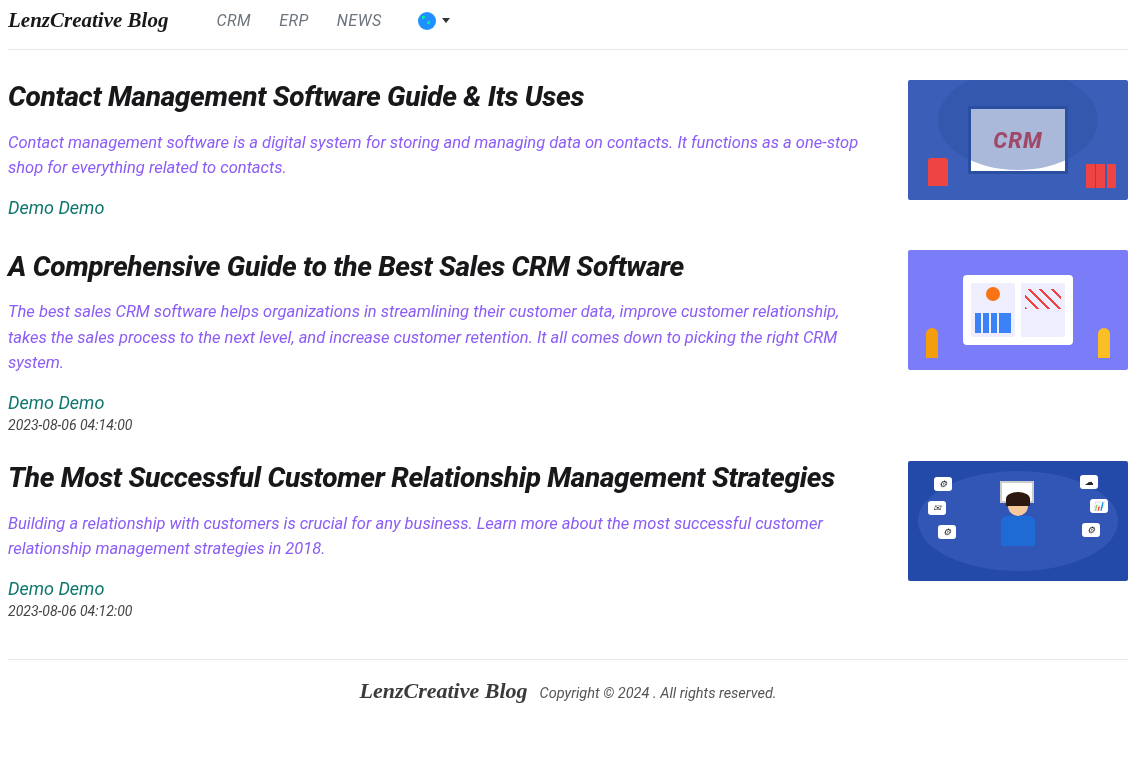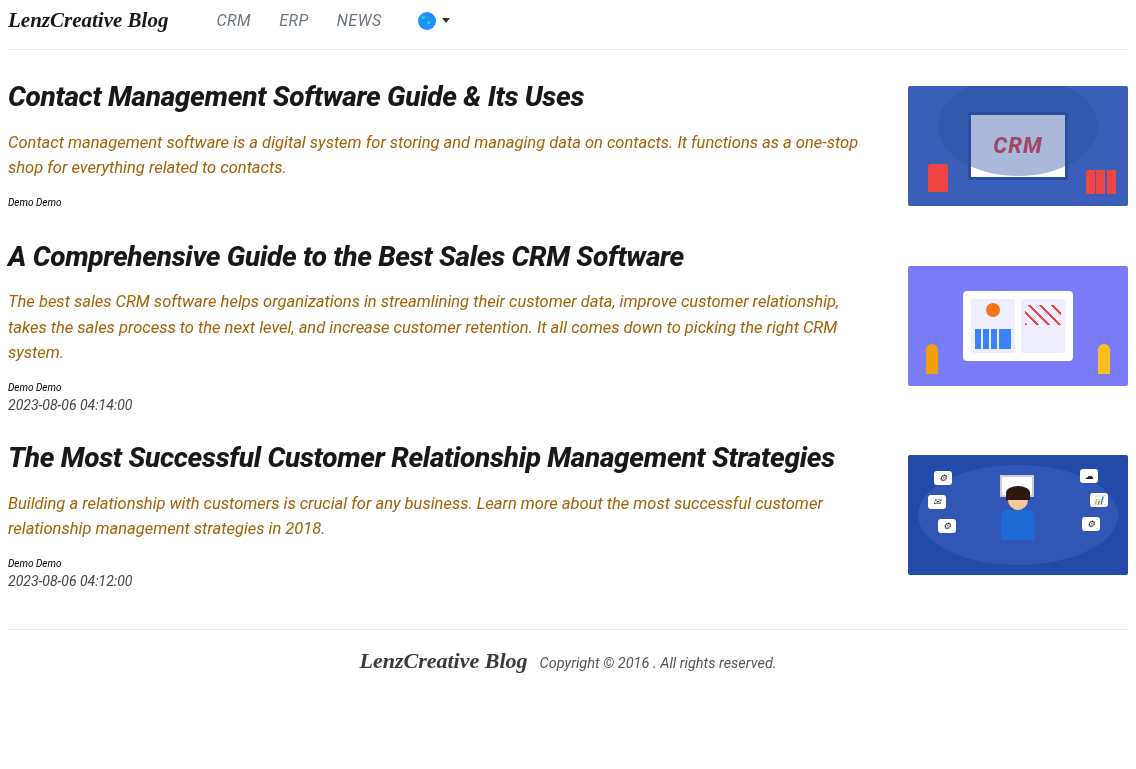--- a/index.html
+++ b/index.html
@@ -53,40 +53,39 @@
   hr.divider {
     border: none;
     border-top: 1px solid #e5e7eb;
     margin: 0 8px 30px 8px;
   }
   .content { padding: 0 8px; }
   .post {
     display: flex;
     gap: 32px;
     margin-bottom: 28px;
-    align-items: center;
   }
   .post-body { flex: 1; }
   .post-title {
     font-size: 28px;
     font-weight: 800;
     line-height: 1.2;
     margin-bottom: 16px;
     color: #18181b;
     letter-spacing: -0.3px;
   }
   .post-excerpt {
     font-size: 16.5px;
     line-height: 1.55;
-    color: #a16207;
+    color: #8b5cf6;
     margin-bottom: 16px;
   }
   .post-author {
-    color: #000000;
-    font-size: 10px;
+    color: #0f766e;
+    font-size: 18px;
     text-decoration: none;
     display: block;
     margin-bottom: 4px;
   }
   .post-date {
     font-size: 14px;
     color: #444;
   }
   .post-thumb {
     width: 220px;
@@ -223,14 +222,14 @@
         </div>
     </div>
   </article>
 
 </main>
 
 <hr class="footer-divider">
 
 <footer class="footer">
   <span class="footer-brand">LenzCreative Blog</span>
-  <span class="footer-copy">Copyright © 2016 . All rights reserved.</span>
+  <span class="footer-copy">Copyright © 2024 . All rights reserved.</span>
 </footer>
 
 </body></html>

